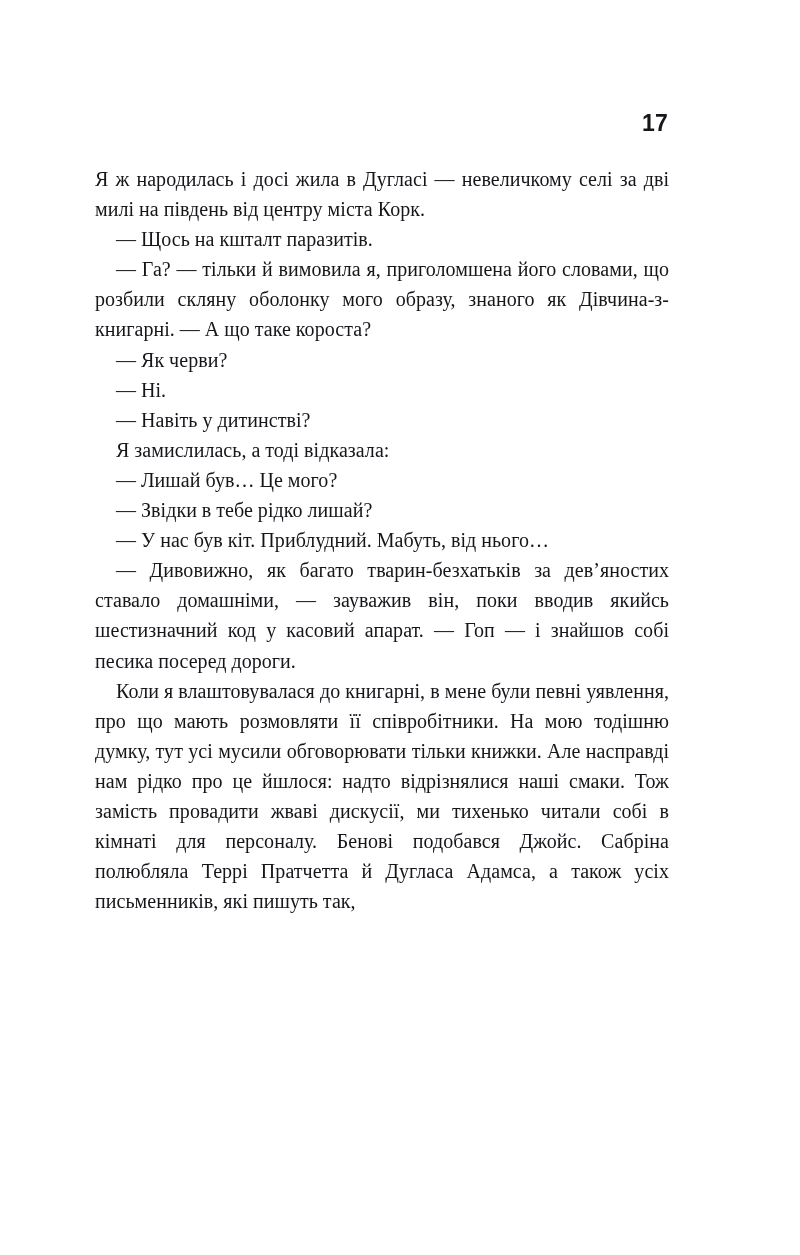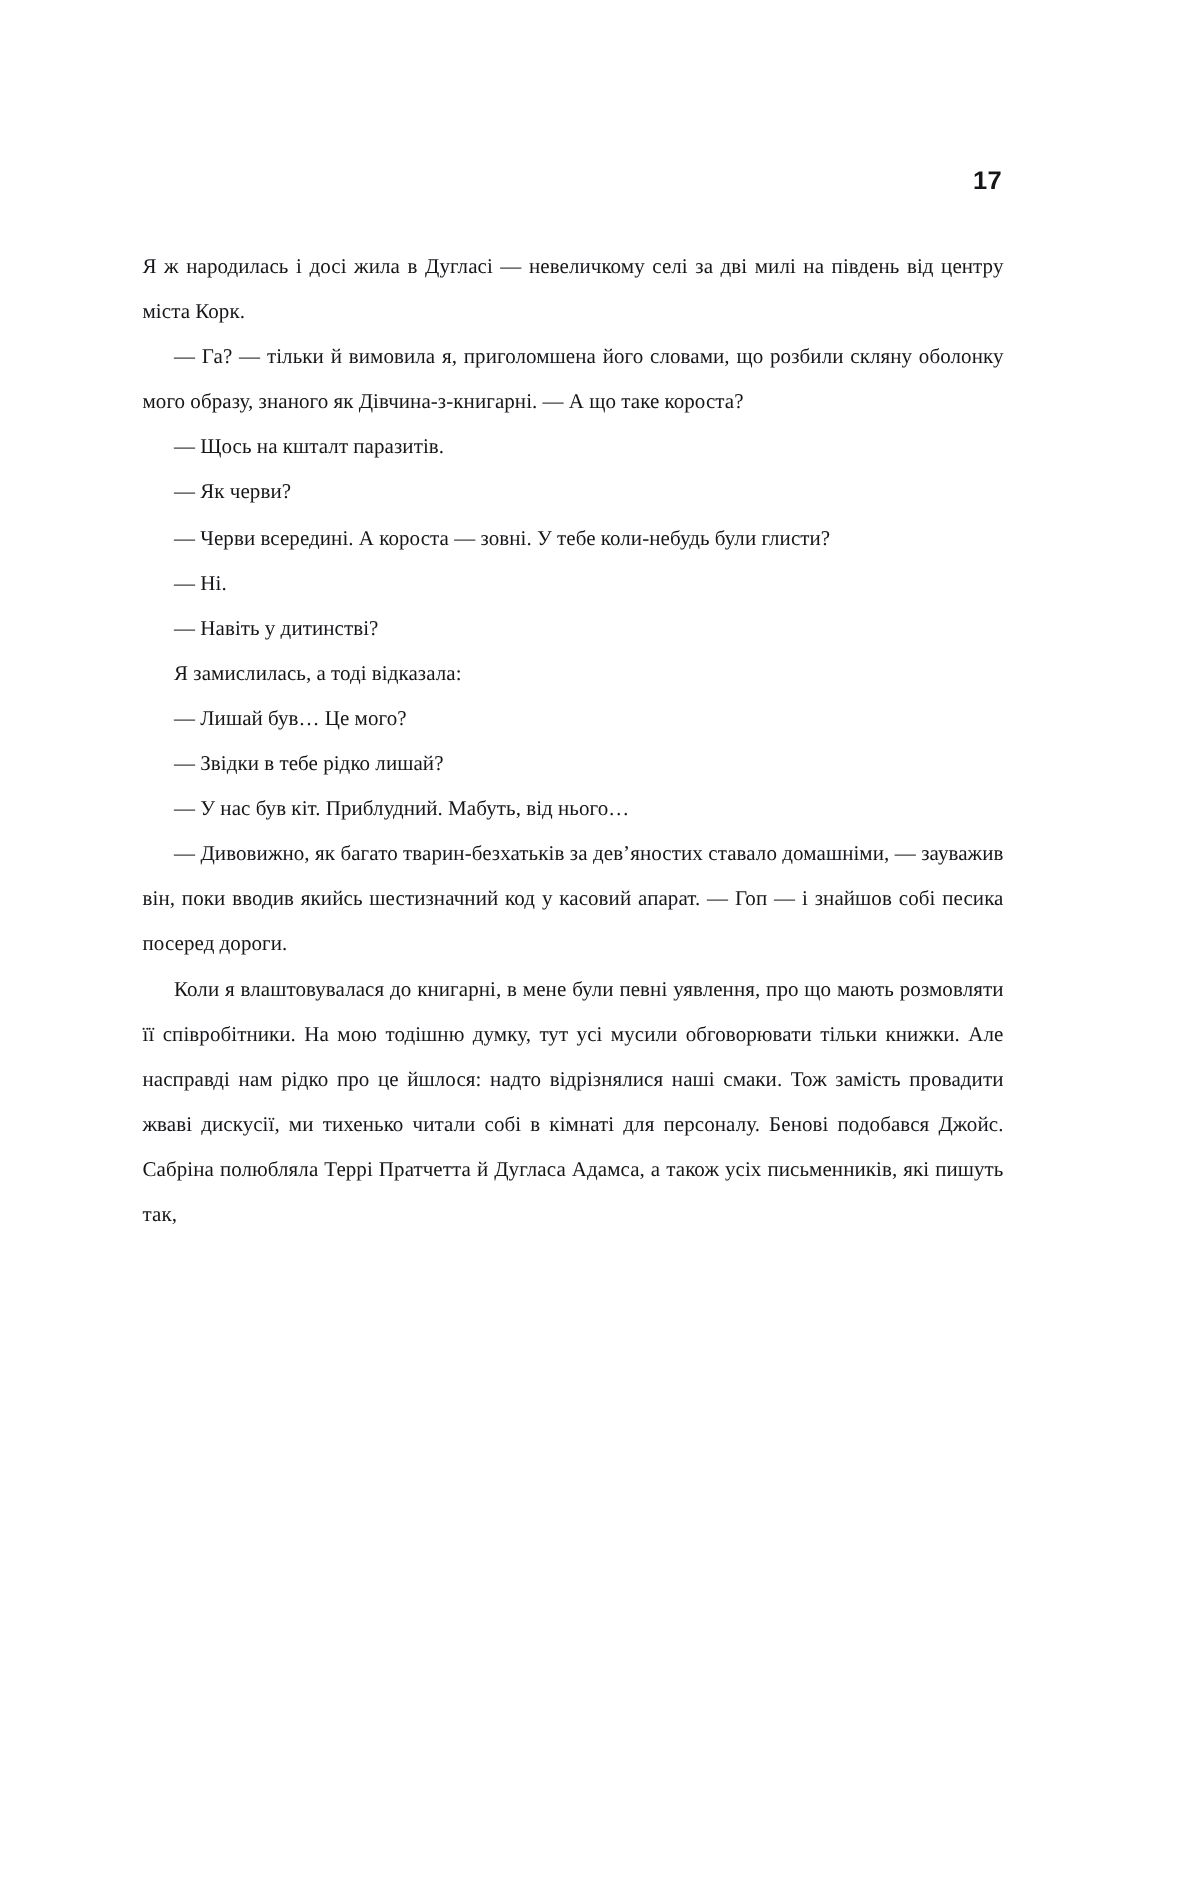--- a/index.html
+++ b/index.html
@@ -24,36 +24,36 @@
     overflow: hidden;
   }
   
   .folio {
     position: absolute;
     top: 112px;
     left: 95px;
     width: 573px;
     text-align: right;
     font-family: "Liberation Sans", "DejaVu Sans", sans-serif;
-    font-size: 17px;
+    font-size: 23px;
     font-weight: 700;
     letter-spacing: 0.2px;
     color: #15161a;
     line-height: 1;
   }
   
   .textblock {
     position: absolute;
     top: 164px;
     left: 95px;
     width: 574px;
   }
   .textblock p {
     margin: 0;
-    font-size: 14px;
+    font-size: 20px;
     line-height: 30.1px;
     text-align: justify;
     text-justify: inter-word;
     text-indent: 21px;
     word-spacing: -0.1px;
     letter-spacing: 0.05px;
     hyphens: manual;
   }
   .textblock p.noindent {
     text-indent: 0;
@@ -70,24 +70,23 @@
 </style>
 </head>
 <body>
 
 <div class="page">
 
   <div class="folio">17</div>
 
   <div class="textblock">
     <p class="noindent nostretch">Я ж народилась і досі жила в Дугласі — невеличкому селі за дві милі на південь від центру міста Корк.</p>
+    <p class="nostretch">— Щось на кшталт паразитів.</p>
     <p class="nostretch">— Га? — тільки й вимовила я, приголомшена його словами, що розбили скляну оболонку мого образу, знаного як Дівчина-з-книгарні. — А що таке короста?</p>
-    <p class="nostretch">— Щось на кшталт паразитів.</p>
     <p class="nostretch">— Як черви?</p>
-    <p class="nostretch">— Черви всередині. А короста — зовні. У тебе ко­ли-небудь були глисти?</p>
     <p class="nostretch">— Ні.</p>
     <p class="nostretch">— Навіть у дитинстві?</p>
     <p class="nostretch">Я замислилась, а тоді відказала:</p>
     <p class="nostretch">— Лишай був… Це мого?</p>
     <p class="nostretch">— Звідки в тебе рідко лишай?</p>
     <p class="nostretch">— У нас був кіт. Приблудний. Мабуть, від нього…</p>
     <p class="nostretch">— Дивовижно, як багато тварин-безхатьків за дев’я­ностих ставало домашніми, — зауважив він, поки вводив якийсь шестизначний код у касовий апарат. — Гоп — і знайшов собі песика посеред дороги.</p>
     <p class="nostretch">Коли я влаштовувалася до книгарні, в мене були певні уявлення, про що мають розмовляти її співро­бітники. На мою тодішню думку, тут усі мусили обго­ворювати тільки книжки. Але насправді нам рідко про це йшлося: надто відрізнялися наші смаки. Тож замість провадити жваві дискусії, ми тихенько чита­ли собі в кімнаті для персоналу. Бенові подобався Джойс. Сабріна полюбляла Террі Пратчетта й Дугла­са Адамса, а також усіх письменників, які пишуть так,</p>
   </div>
 

